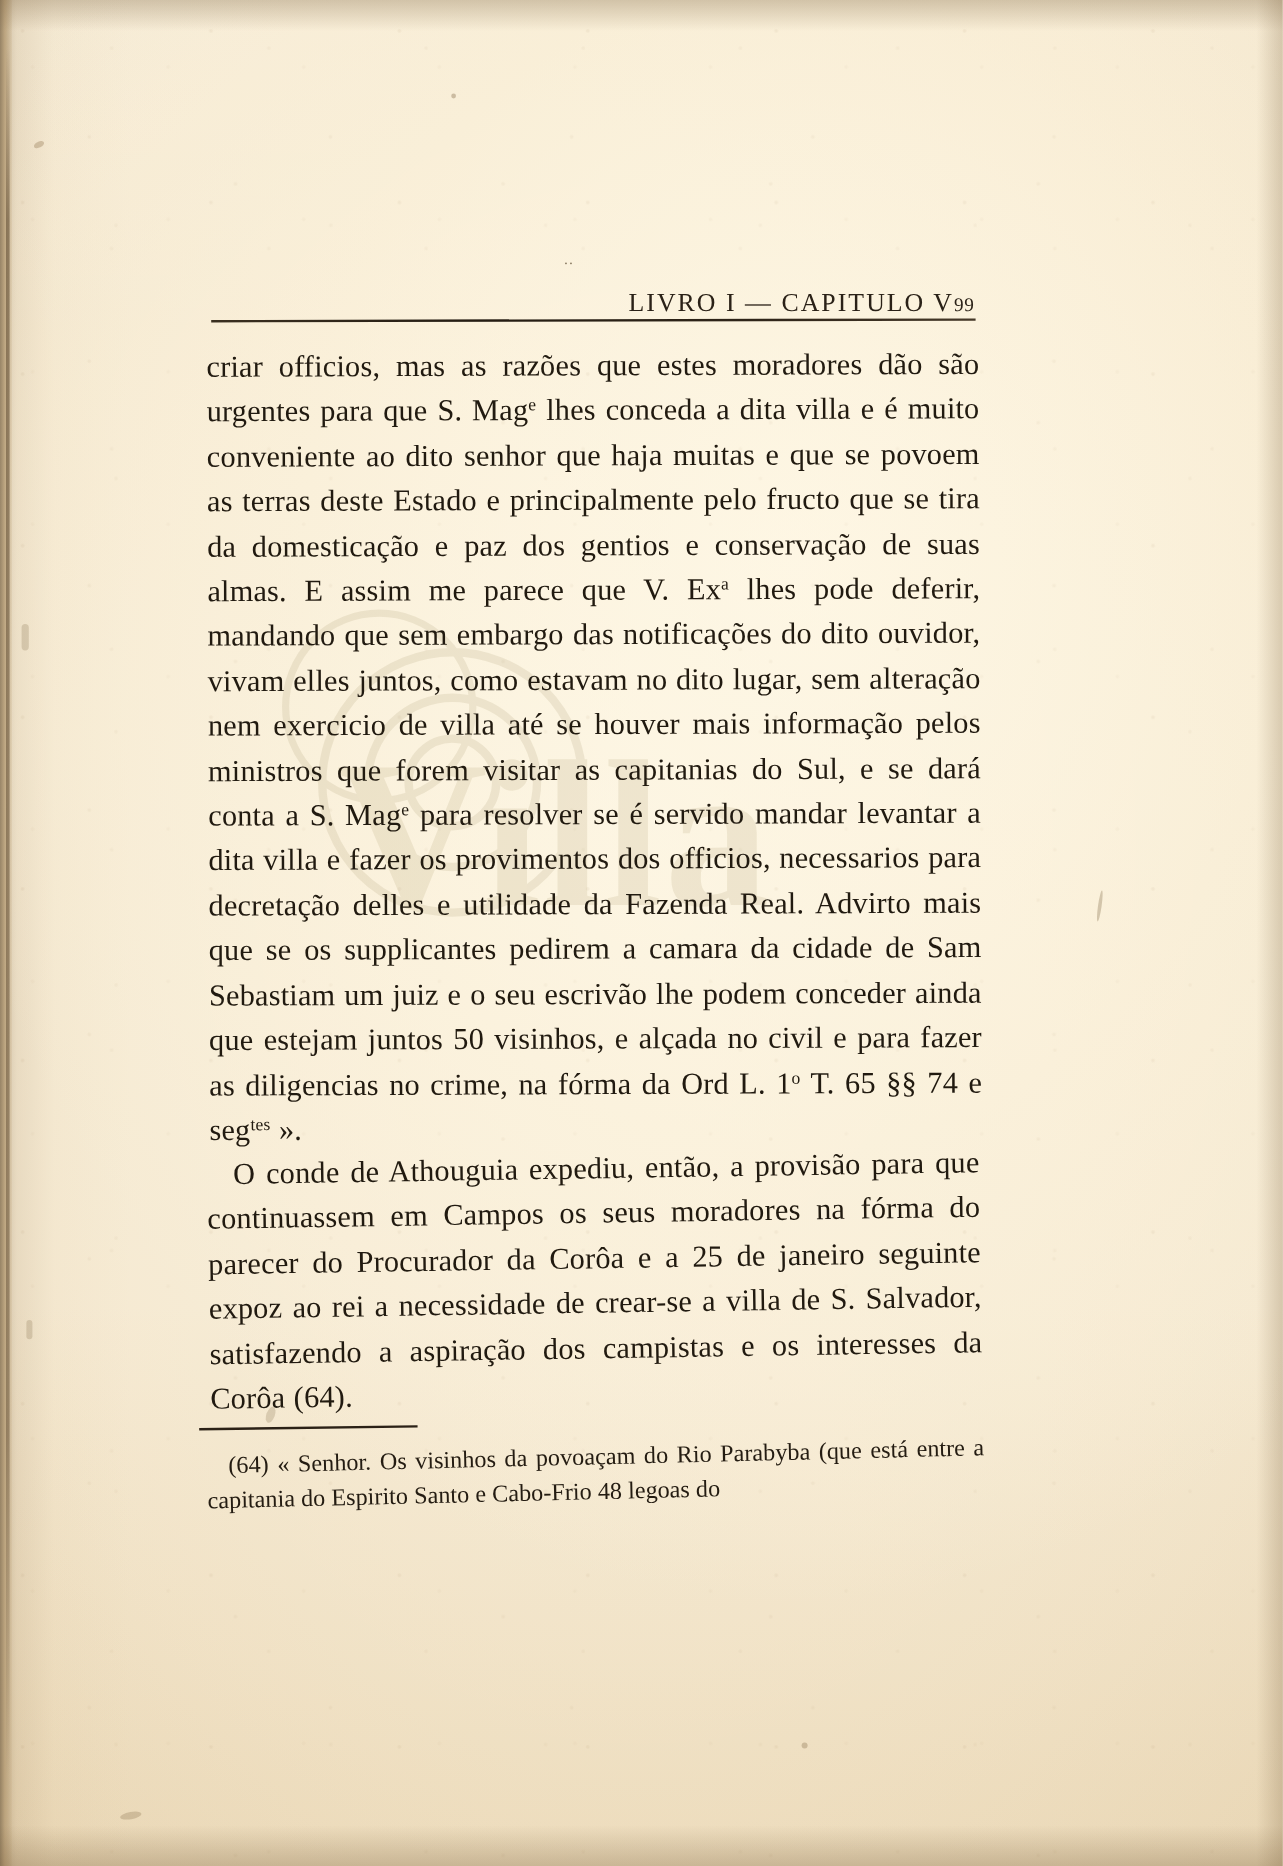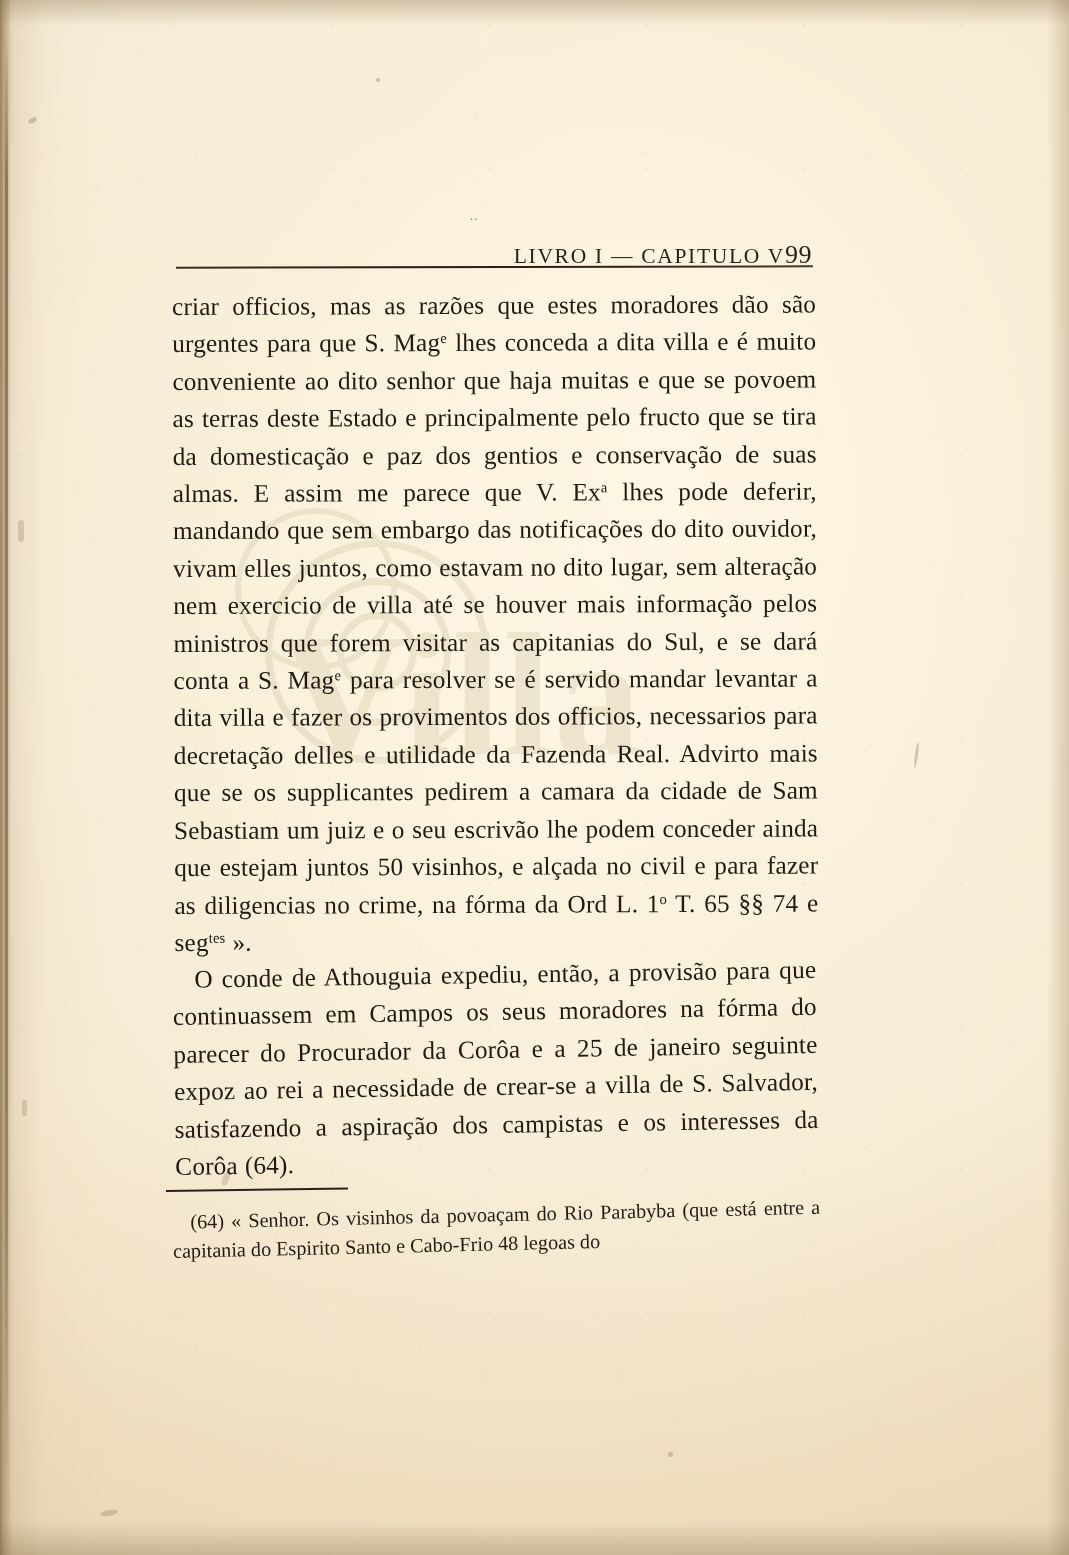--- a/index.html
+++ b/index.html
@@ -106,21 +106,21 @@
     top: 240px;
     width: 634px;
     display: flex;
     justify-content: flex-end;
     align-items: baseline;
     font-size: 21.5px;
     letter-spacing: 1.7px;
     color: #2a2117;
   }
   .running-head .title { margin-left: 175px; }
-  .running-head .folio { letter-spacing: 0.5px; font-size: 26px; }
+  .running-head .folio { letter-spacing: 0.5px; font-size: 16px; }
 
   .head-rule {
     position: absolute;
     left: 176px;
     top: 266px;
     width: 637px;
     height: 2px;
     background: linear-gradient(to right, #3a2f20 0%, #241c12 35%, #2e2418 70%, #453828 100%);
     transform: rotate(-0.12deg);
   }

